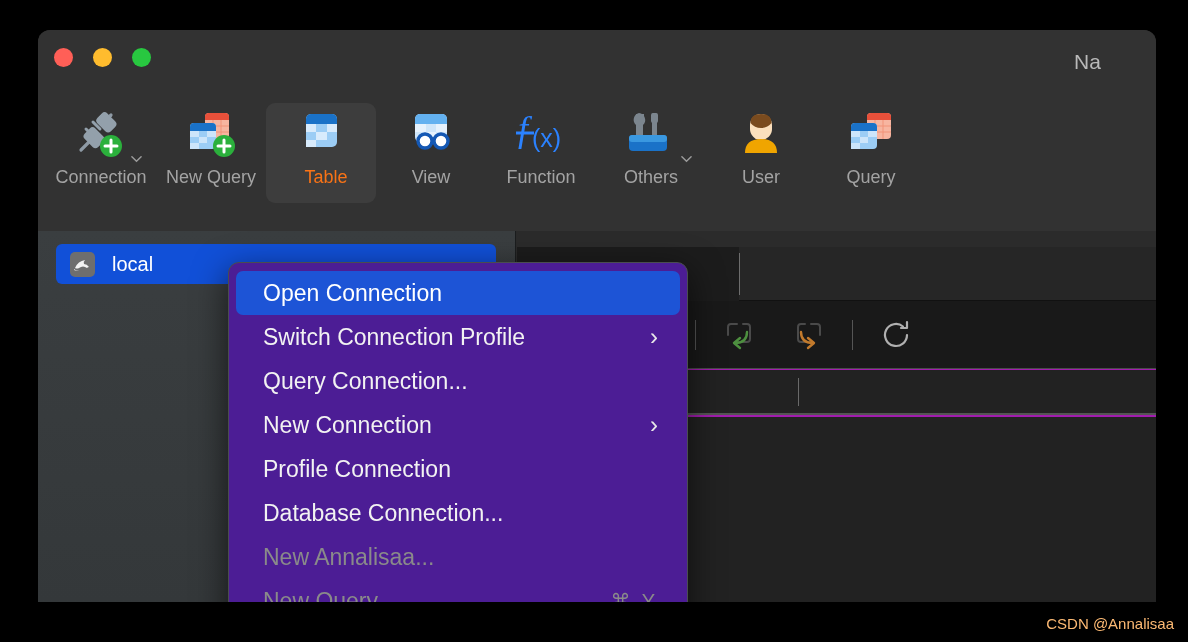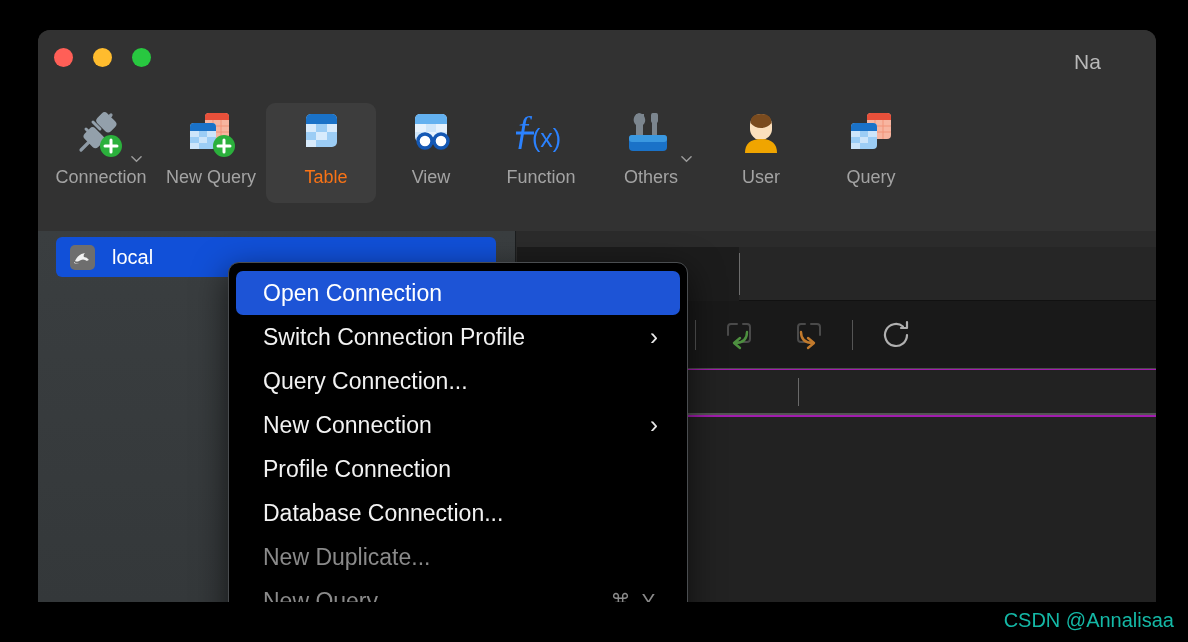--- a/index.html
+++ b/index.html
@@ -72,21 +72,21 @@
   
   #content { position:absolute; left:0; top:201px; width:100%; height:371px; }
 
   #sidebar {
     position:absolute; left:0; top:0;
     width: 478px; height:100%;
     background: linear-gradient(180deg,#3a3e40 0%, #34383a 100%);
     border-right: 1px solid #1b1d1e;
   }
   #conn-row {
-    position:absolute; left:18px; top:6px;
+    position:absolute; left:18px; top:13px;
     width: 440px; height:40px;
     background:#1150d8;
     border-radius: 6px;
     display:flex; align-items:center;
     padding-left: 56px;
   }
   #conn-icon {
     position:absolute; left:14px; top:8px;
     width:25px; height:25px;
     background:#6e6e6e; border-radius:5px;
@@ -131,21 +131,21 @@
     border-bottom: 2px solid #555;
   }
   #col-divider { position:absolute; left:281px; top:8px; width:1px; height:28px; background:#6a6a6a; }
   #grid-area { position:absolute; left:0; top:170px; width:100%; bottom:0; background:#222; }
 
   
   #ctx-menu {
     position:absolute;
     left: 190px; top: 232px;
     width: 460px; height: 374px;
-    background:#000000;
+    background:#4c1d95;
     border: 1px solid #4a4d50;
     border-radius: 11px;
     box-shadow: 0 10px 34px rgba(0,0,0,.62);
     overflow:hidden;
     padding-top: 8px;
   }
   .mi {
     position:relative;
     height: 44px;
     margin: 0 7px;
@@ -157,21 +157,21 @@
     white-space:nowrap;
   }
   .mi.sel { background:#1d54d6; color:#fff; }
   .mi.disabled { color:#8a8a8a; }
   .mi .arrow { position:absolute; right:22px; top:50%; transform:translateY(-50%); font-size:24px; color:#e8e8e8; }
   .mi .shortcut { position:absolute; right:22px; top:50%; transform:translateY(-50%); font-size:20px; color:#8a8a8a; letter-spacing:3px; }
 
   
   #watermark {
     position:absolute; right: 14px; bottom: 10px;
-    font-size:20px; color:#14b8a6;
+    font-size:15px; color:#fdba74;
   }
 </style>
 </head>
 <body>
 
 <div id="window">
 
   <div id="titlebar">
     <div class="lights">
       <div class="light red"></div>
@@ -434,21 +434,21 @@
         <span>New Connection</span>
         <span class="arrow">›</span>
       </div>
     <div class="mi">
         <span>Profile Connection</span>
       </div>
     <div class="mi">
         <span>Database Connection...</span>
       </div>
     <div class="mi disabled">
-        <span>New Duplicate...</span>
+        <span>New Annalisaa...</span>
       </div>
     <div class="mi disabled">
         <span>New Query</span>
         <span class="shortcut">⌘ Y</span>
       </div>
 
   </div>
 
 </div>
 

